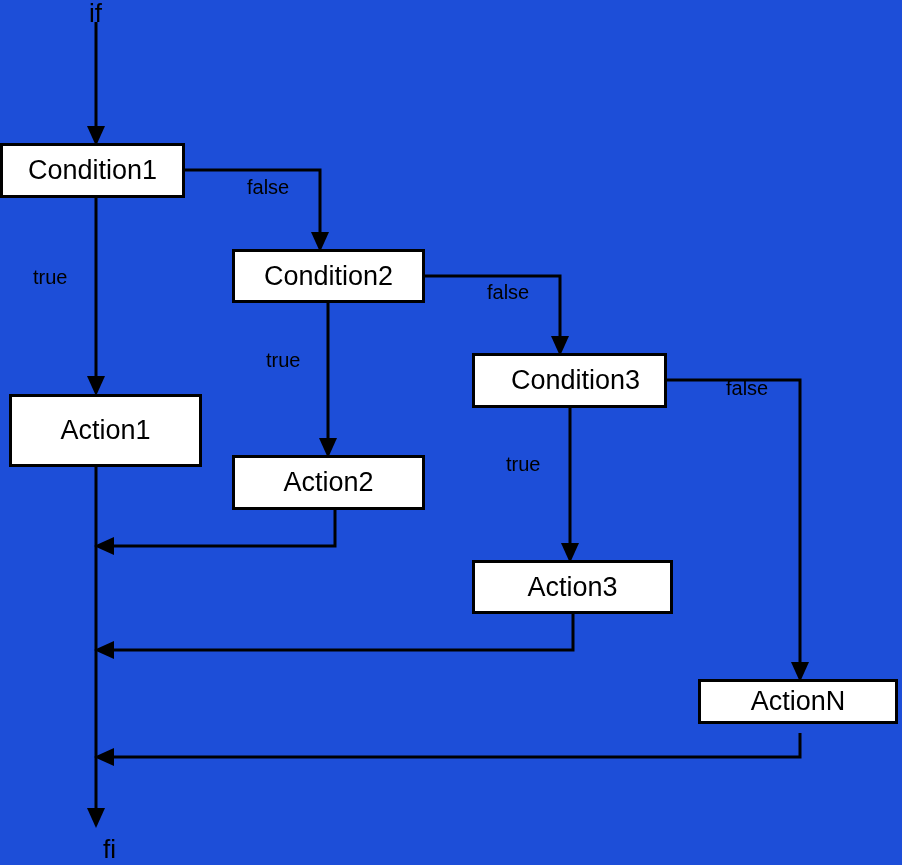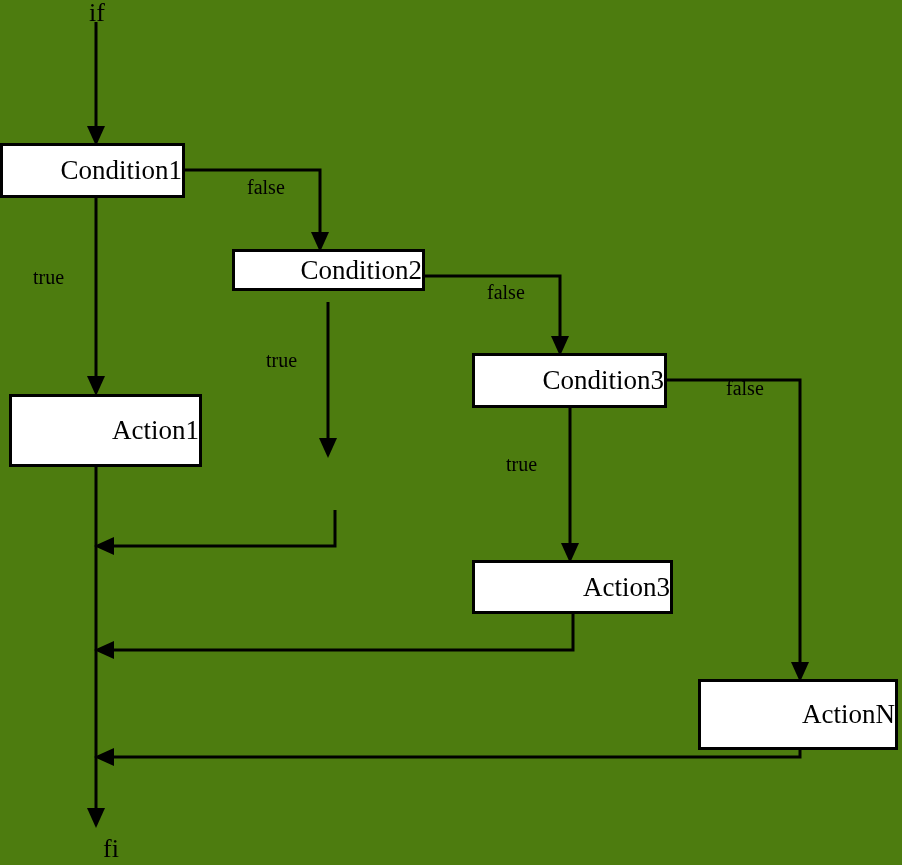--- a/index.html
+++ b/index.html
@@ -4,39 +4,39 @@
 <style>
   html, body {
     margin: 0;
     padding: 0;
     background: #ffffff;
   }
   #canvas {
     position: relative;
     width: 902px;
     height: 865px;
-    background: #4d7c0f;
-    font-family: Liberation Serif, serif;
+    background: #1d4ed8;
+    font-family: Liberation Sans, sans-serif;
     overflow: hidden;
   }
   #flow-svg {
     position: absolute;
     left: 0;
     top: 0;
     width: 902px;
     height: 865px;
   }
   .node-box {
     position: absolute;
     box-sizing: border-box;
     background: #ffffff;
     border: 3px solid #000000;
     display: flex;
     align-items: center;
-    justify-content: flex-end;
+    justify-content: center;
     color: #000000;
     font-size: 27px;
     line-height: 1;
     letter-spacing: 0px;
     white-space: nowrap;
   }
   .edge-label {
     position: absolute;
     color: #000000;
     font-size: 20px;
@@ -93,38 +93,41 @@
   </svg>
 
   <div class="terminal-label" style="left:89px; top:0px;">if</div>
 
   <div class="terminal-label" style="left:103px; top:836px;">fi</div>
 
   <div class="node-box" style="left:0px; top:143px; width:185px; height:55px;">
     <span>Condition1</span>
   </div>
 
-  <div class="node-box" style="left:232px; top:249px; width:193px; height:42px;">
+  <div class="node-box" style="left:232px; top:249px; width:193px; height:54px;">
     <span>Condition2</span>
   </div>
 
   <div class="node-box" style="left:472px; top:353px; width:195px; height:55px;padding-left:12px;">
     <span>Condition3</span>
   </div>
 
   <div class="node-box" style="left:9px; top:394px; width:193px; height:73px;">
     <span>Action1</span>
   </div>
 
+  <div class="node-box" style="left:232px; top:455px; width:193px; height:55px;">
+    <span>Action2</span>
+  </div>
 
   <div class="node-box" style="left:472px; top:560px; width:201px; height:54px;">
     <span>Action3</span>
   </div>
 
-  <div class="node-box" style="left:698px; top:679px; width:200px; height:71px;">
+  <div class="node-box" style="left:698px; top:679px; width:200px; height:45px;">
     <span>ActionN</span>
   </div>
 
   <div class="edge-label" style="left:247px; top:177px;">false</div>
 
   <div class="edge-label" style="left:33px; top:267px;">true</div>
 
   <div class="edge-label" style="left:487px; top:282px;">false</div>
 
   <div class="edge-label" style="left:266px; top:350px;">true</div>

